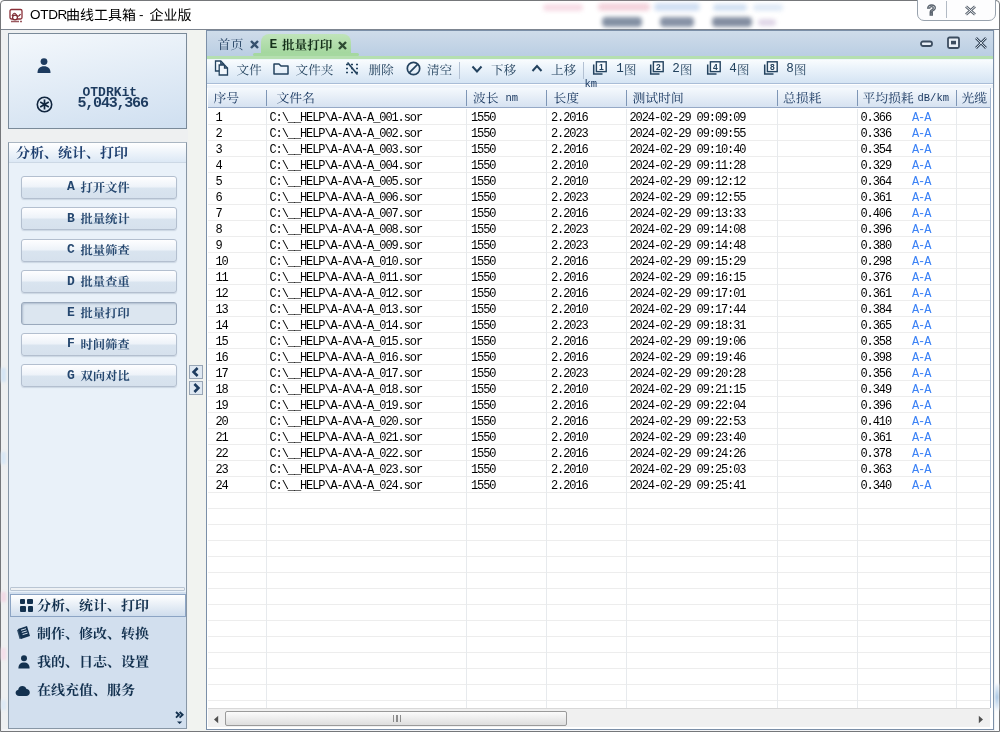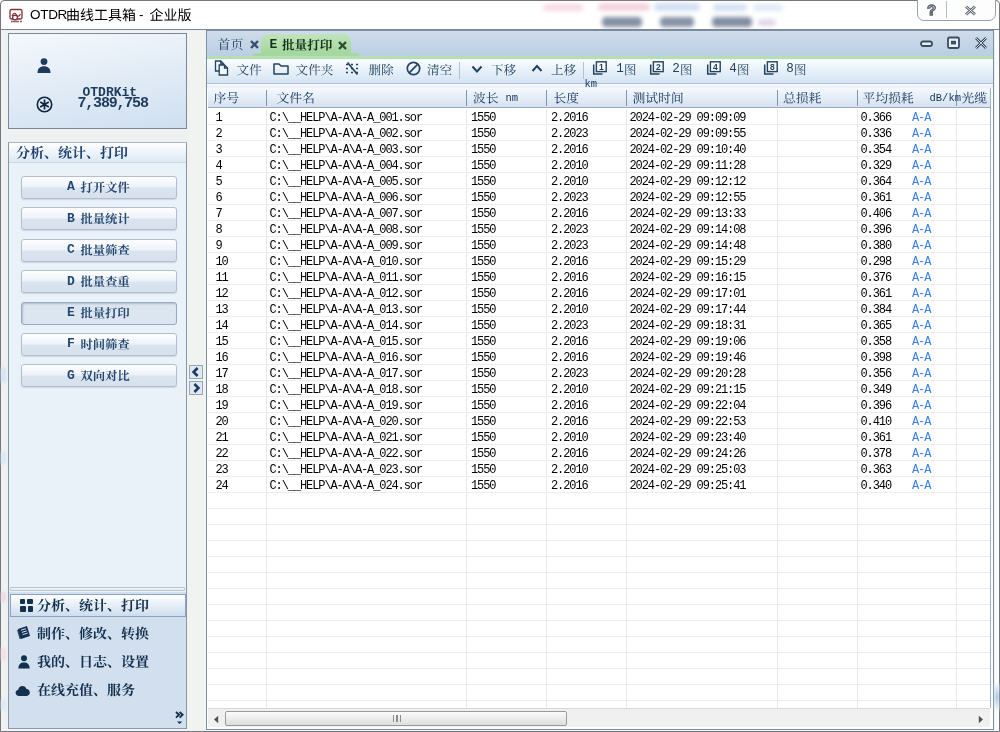--- a/index.html
+++ b/index.html
@@ -40,21 +40,21 @@
       <circle cx="8" cy="4.6" r="3.4" fill="#1d3b5f"></circle>
       <path d="M1.5 16 C1.5 11.5 4 9.3 8 9.3 C12 9.3 14.5 11.5 14.5 16 Z" fill="#1d3b5f"></path>
     </svg>
     <div style="position:absolute;left:82.5px;top:55.25px;font:bold 13px 'Liberation Mono';color:#1d3b5f;line-height:19.5px;white-space:pre;margin-top:28px;">OTDRKit</div>
     <svg style="position:absolute;left:36px;top:96px" width="17" height="17" viewBox="0 0 17 17">
       <circle cx="8.5" cy="8.5" r="7.2" fill="none" stroke="#10253e" stroke-width="1.6"></circle>
       <g stroke="#10253e" stroke-width="1.7">
         <path d="M8.5 3.4 V13.6 M4.2 6 L12.8 11 M12.8 6 L4.2 11"></path>
       </g>
     </svg>
-    <div style="position:absolute;left:77.5px;top:93.25px;font:bold 15px 'Liberation Mono';color:#1d3b5f;line-height:22.5px;letter-spacing:-1.2px;white-space:pre;">7,389,758</div>
+    <div style="position:absolute;left:77.5px;top:93.25px;font:bold 15px 'Liberation Mono';color:#1d3b5f;line-height:22.5px;letter-spacing:-1.2px;white-space:pre;">5,043,366</div>
     <div style="position:absolute;left:8px;top:142px;width:179px;height:587px;background:#e9f1f9;border:1px solid #8897a6;border-top:1px solid #aab6c2;box-sizing:border-box;"></div>
     <div style="position:absolute;left:9px;top:142.5px;width:177px;height:19px;background:linear-gradient(180deg,#ffffff,#dce8f5);border-bottom:1px solid #ccd8e5;"></div>
     <div style="position:absolute;left:21px;top:176px;width:156px;height:23px;background:linear-gradient(180deg,#fefeff 0%,#eef3f9 45%,#d9e4ef 55%,#d6e1ed 100%);border:1px solid #b3bfcf;box-shadow:0 1px 1px rgba(160,175,195,.4);border-radius:3px;box-sizing:border-box;"></div>
     <div style="position:absolute;left:67px;top:177.45px;font:bold 13px 'Liberation Mono';color:#25476f;line-height:19.5px;white-space:pre;">A</div>
     <div style="position:absolute;left:21px;top:207.4px;width:156px;height:23px;background:linear-gradient(180deg,#fefeff 0%,#eef3f9 45%,#d9e4ef 55%,#d6e1ed 100%);border:1px solid #b3bfcf;box-shadow:0 1px 1px rgba(160,175,195,.4);border-radius:3px;box-sizing:border-box;"></div>
     <div style="position:absolute;left:67px;top:208.85px;font:bold 13px 'Liberation Mono';color:#25476f;line-height:19.5px;white-space:pre;">B</div>
     <div style="position:absolute;left:21px;top:238.8px;width:156px;height:23px;background:linear-gradient(180deg,#fefeff 0%,#eef3f9 45%,#d9e4ef 55%,#d6e1ed 100%);border:1px solid #b3bfcf;box-shadow:0 1px 1px rgba(160,175,195,.4);border-radius:3px;box-sizing:border-box;"></div>
     <div style="position:absolute;left:67px;top:240.25px;font:bold 13px 'Liberation Mono';color:#25476f;line-height:19.5px;white-space:pre;">C</div>
     <div style="position:absolute;left:21px;top:270.2px;width:156px;height:23px;background:linear-gradient(180deg,#fefeff 0%,#eef3f9 45%,#d9e4ef 55%,#d6e1ed 100%);border:1px solid #b3bfcf;box-shadow:0 1px 1px rgba(160,175,195,.4);border-radius:3px;box-sizing:border-box;"></div>
     <div style="position:absolute;left:67px;top:271.65px;font:bold 13px 'Liberation Mono';color:#25476f;line-height:19.5px;white-space:pre;">D</div>
@@ -191,21 +191,21 @@
     <div style="position:absolute;left:266px;top:90px;width:1px;height:16px;background:#7e96b6;"></div>
     <div style="position:absolute;left:465.5px;top:90px;width:1px;height:16px;background:#7e96b6;"></div>
     <div style="position:absolute;left:545.5px;top:90px;width:1px;height:16px;background:#7e96b6;"></div>
     <div style="position:absolute;left:626px;top:90px;width:1px;height:16px;background:#7e96b6;"></div>
     <div style="position:absolute;left:776.5px;top:90px;width:1px;height:16px;background:#7e96b6;"></div>
     <div style="position:absolute;left:856.5px;top:90px;width:1px;height:16px;background:#7e96b6;"></div>
     <div style="position:absolute;left:955.5px;top:90px;width:1px;height:16px;background:#7e96b6;"></div>
     <div style="position:absolute;left:505.5px;top:91.125px;font:normal 10.5px 'Liberation Mono';color:#17365f;line-height:15.75px;white-space:pre;text-align:center;">nm</div>
     <div style="position:absolute;left:584.5px;top:77px;font:normal 10.5px 'Liberation Mono';color:#17365f;line-height:15.75px;white-space:pre;">km</div>
     <div style="position:absolute;left:824.5px;top:91.125px;font:normal 10.5px 'Liberation Mono';color:#17365f;line-height:15.75px;white-space:pre;margin-top:29px;">dB</div>
-    <div style="position:absolute;left:917.5px;top:91.125px;font:normal 10.5px 'Liberation Mono';color:#17365f;line-height:15.75px;white-space:pre;margin-left:12px;">dB/km</div>
+    <div style="position:absolute;left:917.5px;top:91.125px;font:normal 10.5px 'Liberation Mono';color:#17365f;line-height:15.75px;white-space:pre;">dB/km</div>
     <div style="position:absolute;left:207.5px;top:108.5px;width:782.5px;height:599.5px;background:repeating-linear-gradient(180deg,#fff 0,#fff 15px,#ededed 15px,#ededed 16px);"></div>
     <div style="position:absolute;left:266px;top:108.5px;width:1px;height:599.5px;background:#e7eaed;"></div>
     <div style="position:absolute;left:465.5px;top:108.5px;width:1px;height:599.5px;background:#e7eaed;"></div>
     <div style="position:absolute;left:545.5px;top:108.5px;width:1px;height:599.5px;background:#e7eaed;"></div>
     <div style="position:absolute;left:626px;top:108.5px;width:1px;height:599.5px;background:#e7eaed;"></div>
     <div style="position:absolute;left:776.5px;top:108.5px;width:1px;height:599.5px;background:#e7eaed;"></div>
     <div style="position:absolute;left:856.5px;top:108.5px;width:1px;height:599.5px;background:#e7eaed;"></div>
     <div style="position:absolute;left:955.5px;top:108.5px;width:1px;height:599.5px;background:#e7eaed;"></div>
     <div style="position:absolute;left:989.5px;top:87.5px;width:1px;height:620.5px;background:#9fb2cc;"></div>
     <div style="position:absolute;left:215.5px;top:110px;font:12px 'Liberation Mono';line-height:16px;color:#000;white-space:pre;letter-spacing:-1.1px;">1<br>2<br>3<br>4<br>5<br>6<br>7<br>8<br>9<br>10<br>11<br>12<br>13<br>14<br>15<br>16<br>17<br>18<br>19<br>20<br>21<br>22<br>23<br>24</div>

